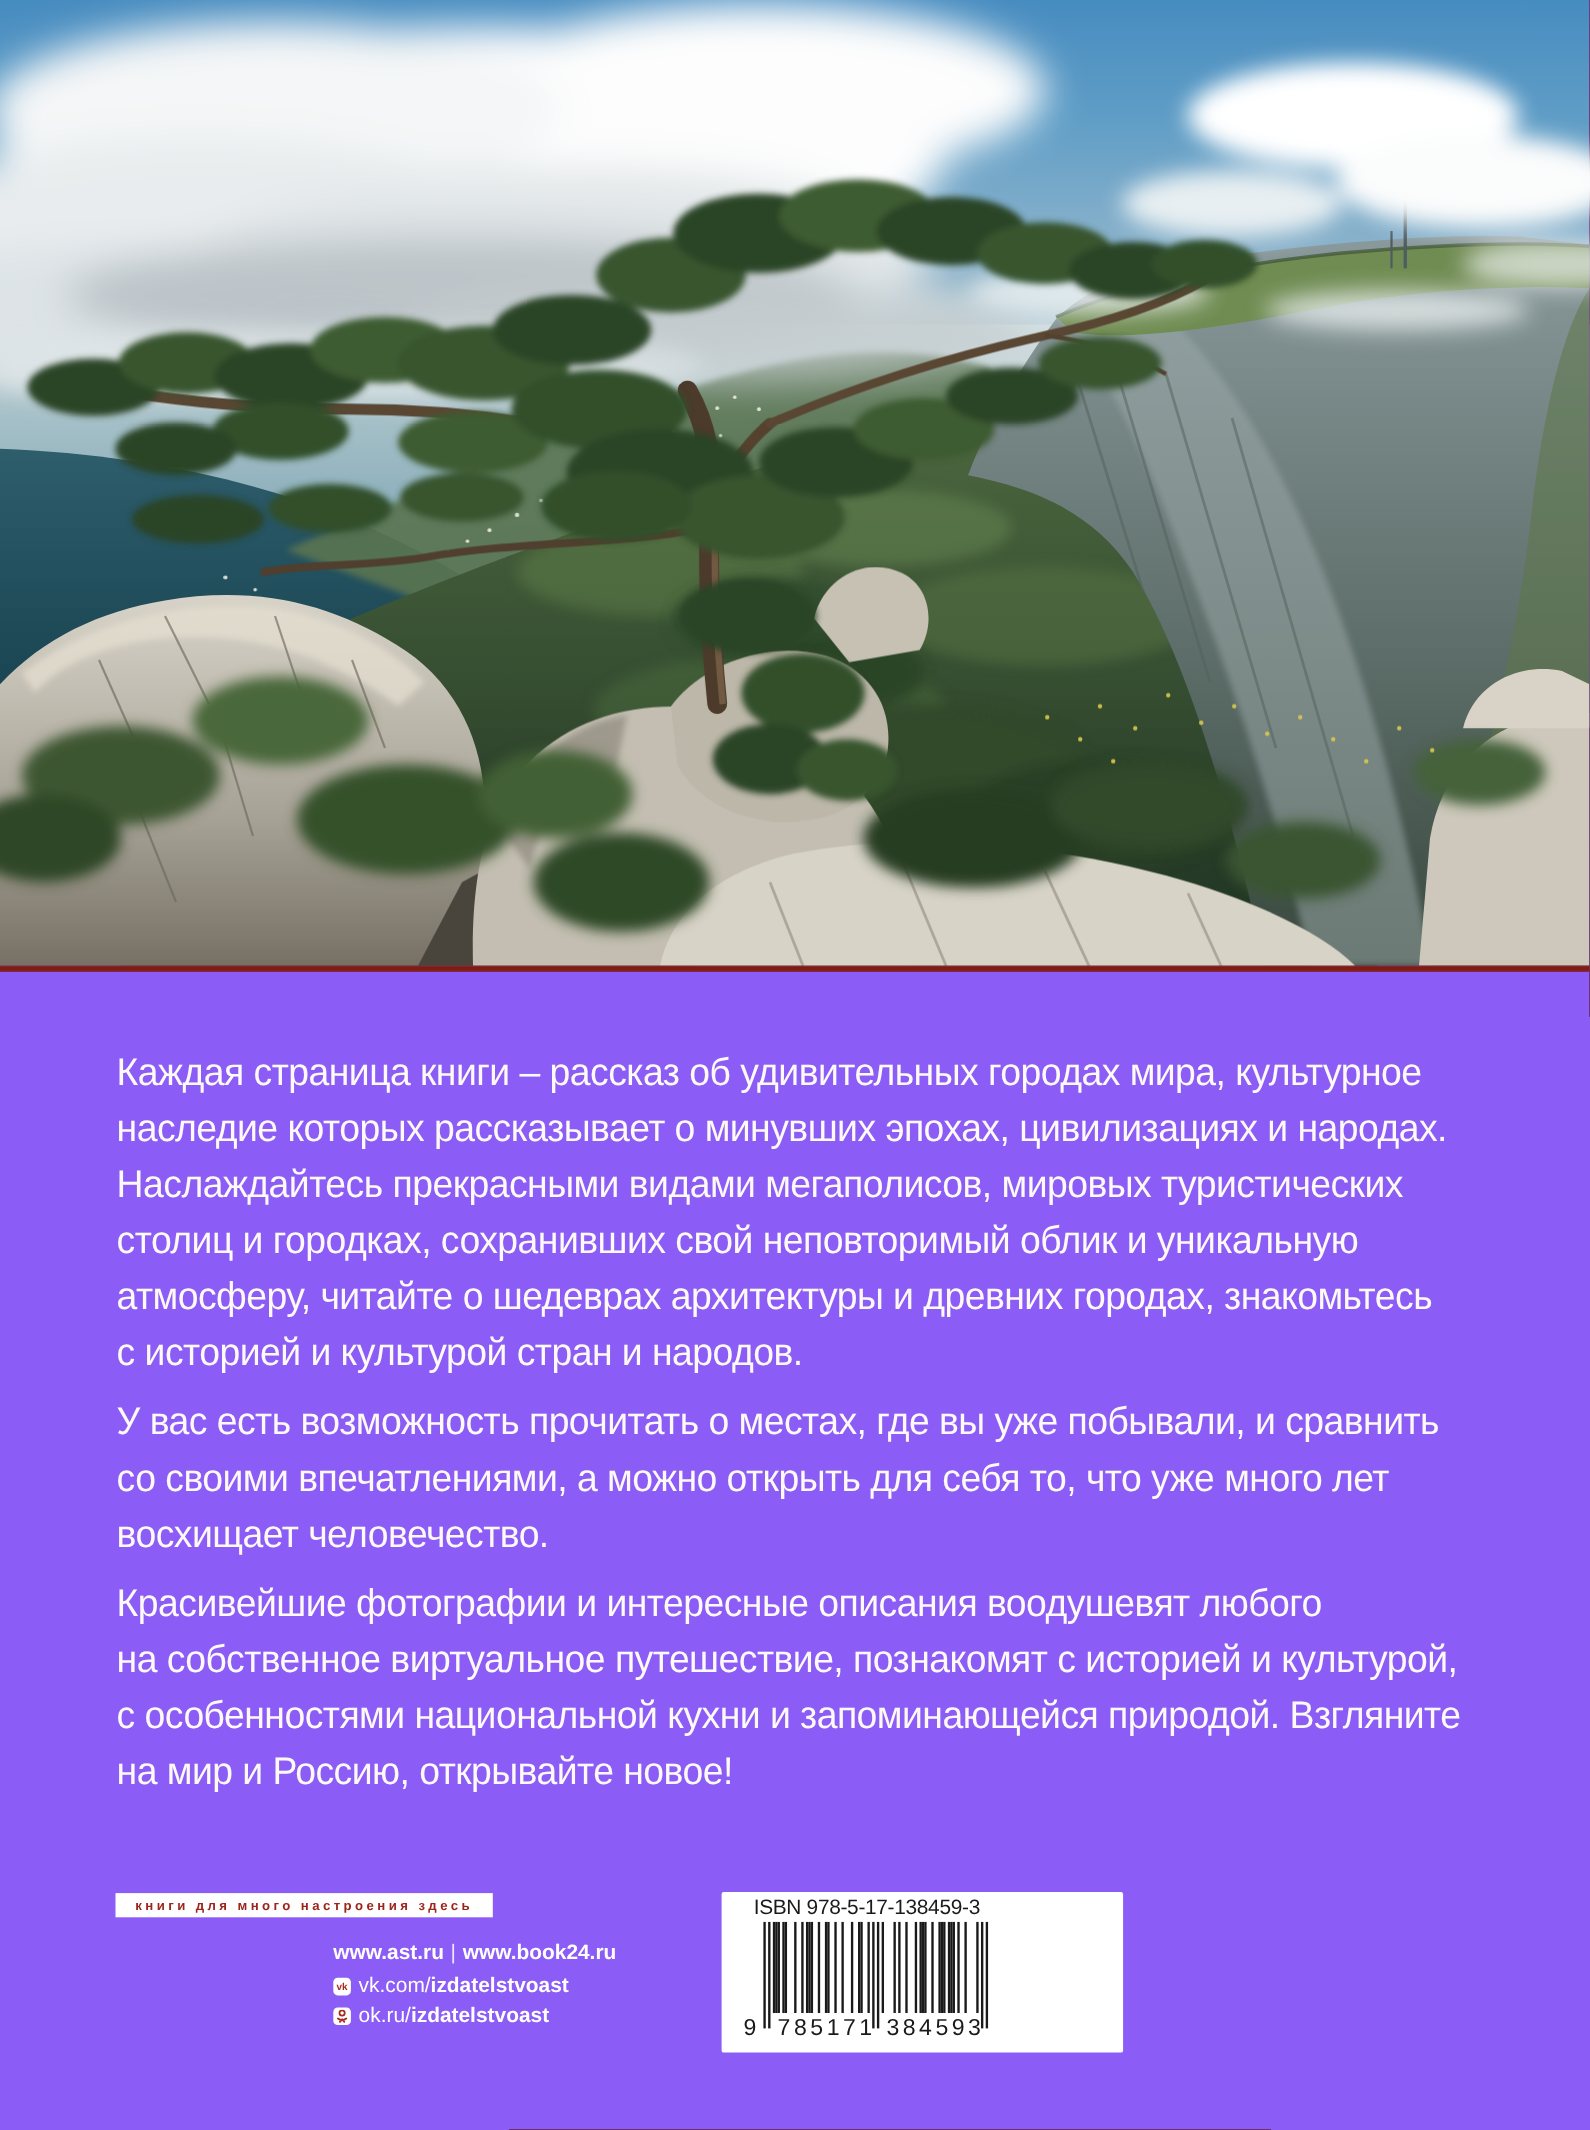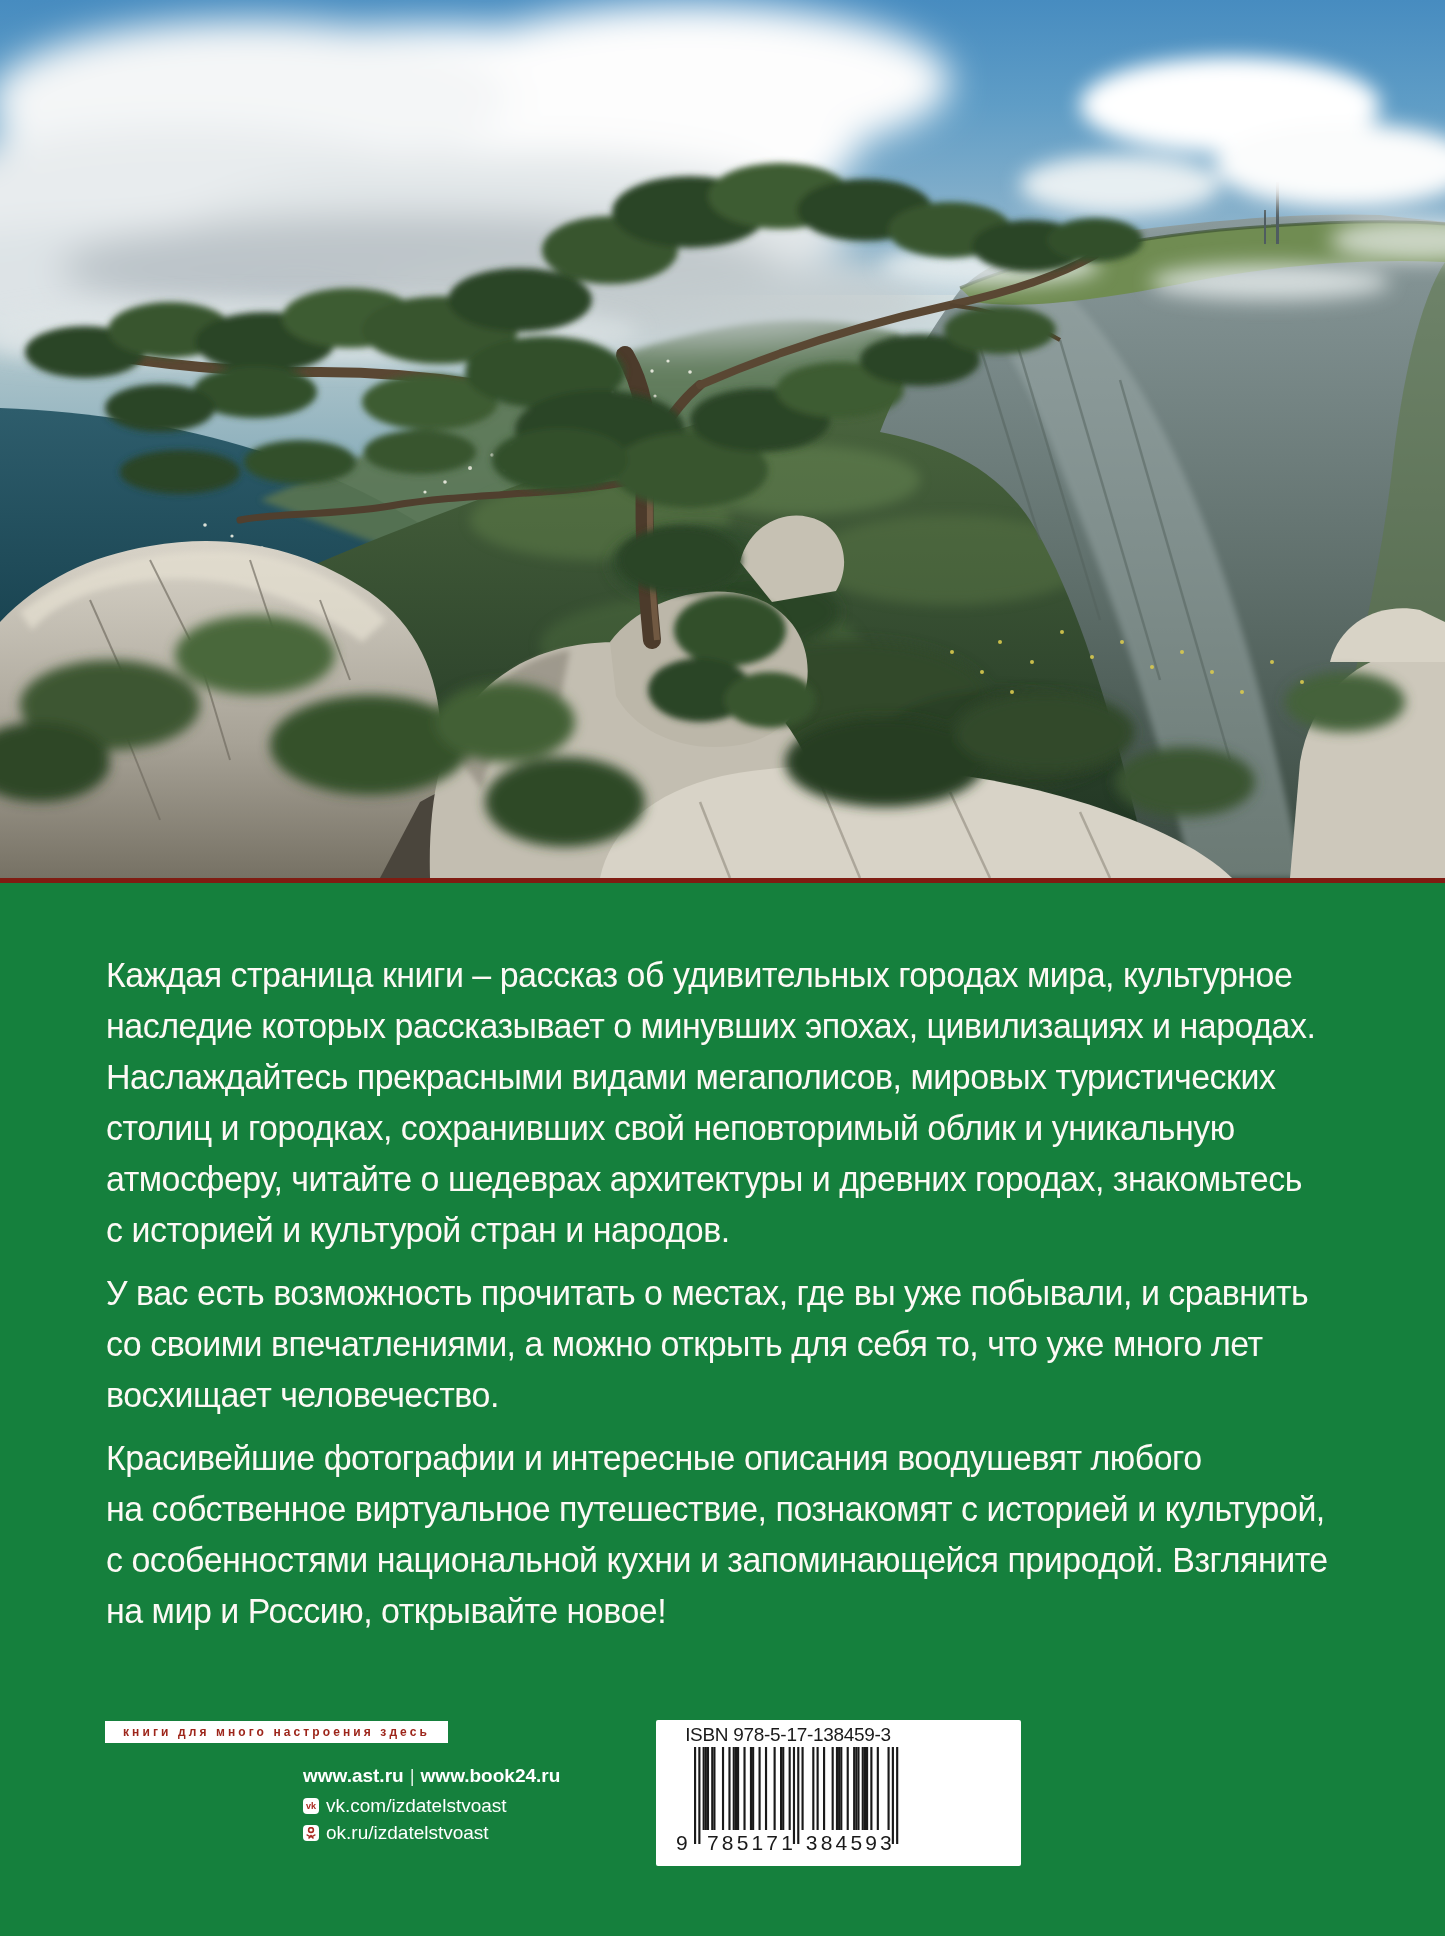--- a/index.html
+++ b/index.html
@@ -1,16 +1,16 @@
 <!DOCTYPE html>
 <html><head>
 <meta charset="utf-8">
 <style>
   html,body{margin:0;padding:0;background:#5a1510;}
-  .page{position:relative;width:1445px;height:1936px;background:#15803d;overflow:hidden;
+  .page{position:relative;width:1445px;height:1936px;background:#8b5cf6;overflow:hidden;
         font-family:"Liberation Sans",sans-serif;}
   
   .photo{position:absolute;left:0;top:0;width:1445px;height:878px;}
   .photo svg{display:block;}
   .photo-edge{position:absolute;left:0;top:878px;width:1445px;height:5px;background:#7f1c12;}
   
   .annotation{position:absolute;left:106px;top:949px;color:#fdf9f5;}
   .annotation .para{margin:0 0 12px 0;}
   .annotation .tline{white-space:nowrap;font-size:35px;line-height:51px;height:51px;
         letter-spacing:-0.5px;transform:scaleX(0.97);transform-origin:left center;}
@@ -21,21 +21,21 @@
   .ast{position:absolute;left:123px;top:1750px;width:160px;height:112px;}
   .ast-caption{position:absolute;left:0px;top:96px;width:160px;text-align:center;color:#ffffff;
         font-size:10px;font-weight:bold;letter-spacing:0.4px;white-space:nowrap;}
   .links{position:absolute;left:303px;top:1764px;color:#ffffff;}
   .links .sites{font-size:19px;font-weight:bold;white-space:nowrap;line-height:24px;}
   .links .sites .sep{font-weight:normal;opacity:.85;padding:0 6px;}
   .links .social{display:flex;align-items:center;margin-top:9px;height:18px;white-space:nowrap;}
   .links .social .sicon{width:16px;height:16px;border-radius:4px;background:#ffffff;color:#a8291e;
         display:flex;align-items:center;justify-content:center;margin-right:7px;flex:0 0 16px;}
   .links .social .txt{font-size:19px;}
-  .links .social .txt b{font-weight:normal;}
+  .links .social .txt b{font-weight:bold;}
   .isbn-box{position:absolute;left:623px;top:1720px;width:365px;height:146px;background:#ffffff;
         border-radius:2px;color:#111;margin-left:33px;}
   .isbn-label{position:absolute;left:16px;top:4px;width:232px;text-align:center;font-size:19px;
         letter-spacing:-0.3px;color:#1a1a1a;white-space:nowrap;}
   .barcode{position:absolute;left:16px;top:27px;}
   .ogiz{position:absolute;left:258px;top:8px;width:96px;height:132px;}
   .ogiz-label{position:absolute;left:0;top:100px;width:96px;text-align:center;color:#8f8f93;
         font-size:22px;letter-spacing:1px;transform:scaleX(0.82);}
 </style>
 </head>

